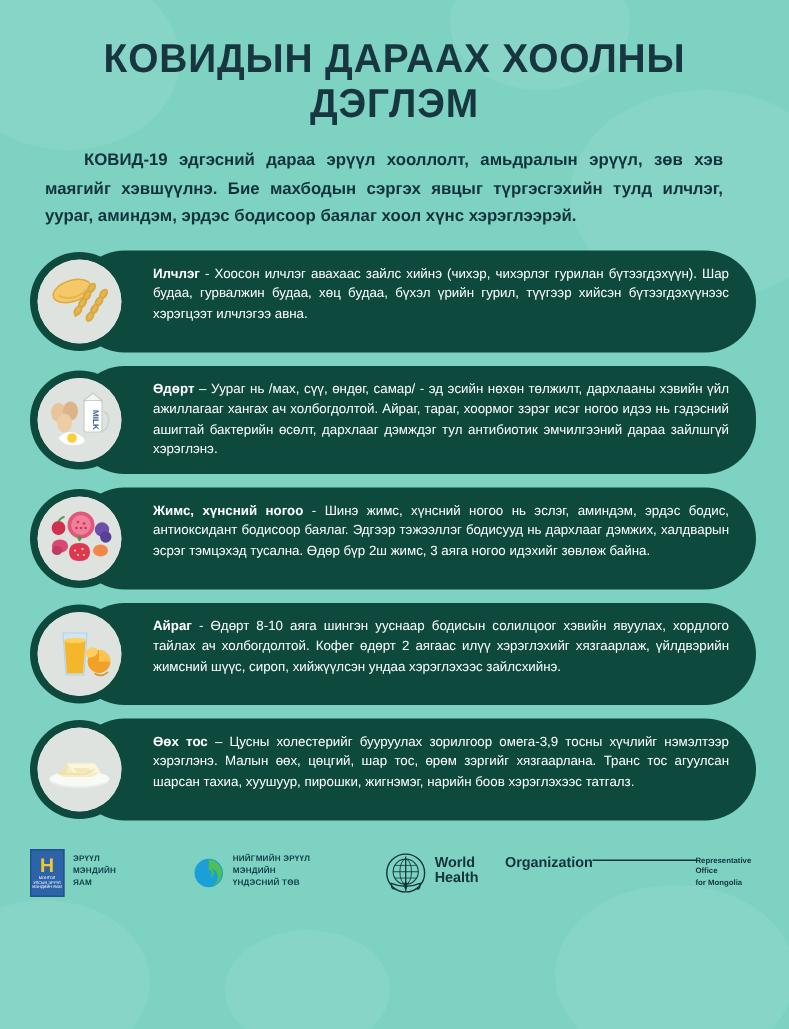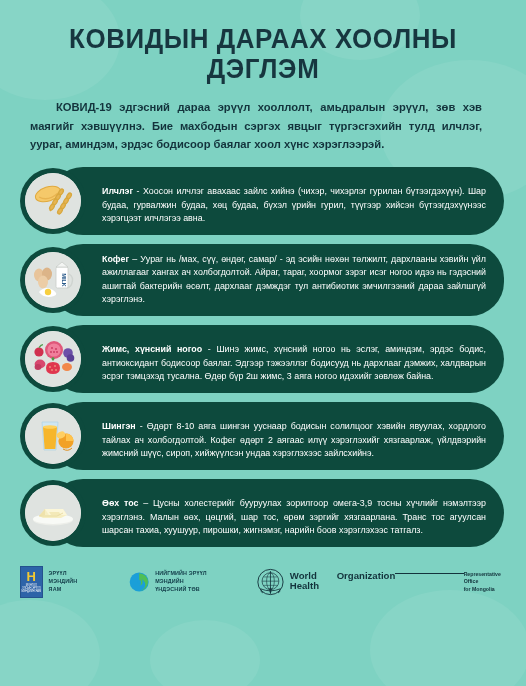--- a/index.html
+++ b/index.html
@@ -53,21 +53,21 @@
     display:flex;
     align-items:stretch;
   }
   .card-body{
     background:#0d4a3d;
     border-radius:34px;
     margin-left:27px;
     flex:1;
     padding:9px 18px 9px 53px;
     display:flex;
-    align-items:flex-end;
+    align-items:flex-start;
     box-sizing:border-box;
   }
   .card-text{
     color:#ffffff;
     font-size:8.9px;
     line-height:1.52;
     text-align:justify;
     margin:0;
   }
   .card-text b{color:#ffffff;font-weight:bold;}
@@ -175,21 +175,21 @@
           <ellipse cx="18" cy="30" rx="5" ry="6.4" fill="#eccda6"></ellipse>
           <path d="M14 40 q6 -7 14 -2 q6 4 1 6 q-10 3 -15 -4z" fill="#ffffff"></path>
           <circle cx="23" cy="40" r="3.2" fill="#f7cf3f"></circle>
           <rect x="31" y="15" width="12" height="21" rx="1.5" fill="#ffffff" stroke="#c9cdc9" stroke-width="0.8"></rect>
           <path d="M31 15 l6 -5 l6 5z" fill="#f3f5f3" stroke="#c9cdc9" stroke-width="0.8"></path>
           <text x="37" y="28" font-size="5.4" font-family="Liberation Sans, sans-serif" font-weight="bold" fill="#2a5a8a" text-anchor="middle" transform="rotate(90 37 28)">MILK</text>
           <path d="M44 22 q5 3 3 9 q-1 4 -5 5" fill="none" stroke="#cfd4d0" stroke-width="1.4"></path>
         </svg>
       </div>
       <div class="card-body">
-        <p class="card-text"><b>Кофег</b><span> – </span><span>Уураг нь /мах, сүү, өндөг, самар/ - эд эсийн нөхөн төлжилт, дархлааны хэвийн үйл ажиллагааг хангах ач холбогдолтой. Айраг, тараг, хоормог зэрэг исэг ногоо идээ нь гэдэсний ашигтай бактерийн өсөлт, дархлааг дэмждэг тул антибиотик эмчилгээний дараа зайлшгүй хэрэглэнэ.</span></p>
+        <p class="card-text"><b>Өдөрт</b><span> – </span><span>Уураг нь /мах, сүү, өндөг, самар/ - эд эсийн нөхөн төлжилт, дархлааны хэвийн үйл ажиллагааг хангах ач холбогдолтой. Айраг, тараг, хоормог зэрэг исэг ногоо идээ нь гэдэсний ашигтай бактерийн өсөлт, дархлааг дэмждэг тул антибиотик эмчилгээний дараа зайлшгүй хэрэглэнэ.</span></p>
       </div>
     </div>
 
     <div class="card">
       <div class="icon-circle">
         <svg width="56" height="56" viewBox="0 0 56 56">
           <circle cx="28" cy="28" r="28" fill="#dfe3e0"></circle>
           <circle cx="29" cy="19" r="9" fill="#e0577a"></circle>
           <circle cx="29" cy="19" r="6.6" fill="#f07f9c"></circle>
           <g fill="#c8375e">
@@ -228,21 +228,21 @@
           <path d="M17 14 h16 l-2 28 h-12z" fill="#cfe6f2" stroke="#b3d4e4" stroke-width="0.8"></path>
           <path d="M18 19 h14 l-1.6 22 h-10.8z" fill="#f6b62c"></path>
           <ellipse cx="25" cy="19" rx="7" ry="1.8" fill="#ffd15c"></ellipse>
           <circle cx="41" cy="33" r="7.6" fill="#f2a127"></circle>
           <path d="M41 25.4 a7.6 7.6 0 0 1 7.6 7.6 l-7.6 0z" fill="#ffc34d"></path>
           <path d="M38 41 q5 3 9 -1" stroke="#e08d1b" stroke-width="1" fill="none"></path>
           <ellipse cx="36" cy="27" rx="4.4" ry="3.2" fill="#ffcf63" transform="rotate(-25 36 27)"></ellipse>
         </svg>
       </div>
       <div class="card-body">
-        <p class="card-text"><b>Шингэн</b><span> - </span><span>Өдөрт 8-10 аяга шингэн ууснаар бодисын солилцоог хэвийн явуулах, хордлого тайлах ач холбогдолтой. Кофег өдөрт 2 аягаас илүү хэрэглэхийг хязгаарлаж, үйлдвэрийн жимсний шүүс, сироп, хийжүүлсэн ундаа хэрэглэхээс зайлсхийнэ.</span></p>
+        <p class="card-text"><b>Айраг</b><span> - </span><span>Өдөрт 8-10 аяга шингэн ууснаар бодисын солилцоог хэвийн явуулах, хордлого тайлах ач холбогдолтой. Кофег өдөрт 2 аягаас илүү хэрэглэхийг хязгаарлаж, үйлдвэрийн жимсний шүүс, сироп, хийжүүлсэн ундаа хэрэглэхээс зайлсхийнэ.</span></p>
       </div>
     </div>
 
     <div class="card">
       <div class="icon-circle">
         <svg width="56" height="56" viewBox="0 0 56 56">
           <circle cx="28" cy="28" r="28" fill="#dfe3e0"></circle>
           <ellipse cx="28" cy="35" rx="20" ry="5.4" fill="#eceee9"></ellipse>
           <ellipse cx="28" cy="34" rx="20" ry="5" fill="#f8faf6"></ellipse>
           <path d="M14 31 l6 -7 h18 l4 6 l-6 3 h-18z" fill="#f6eec2"></path>

